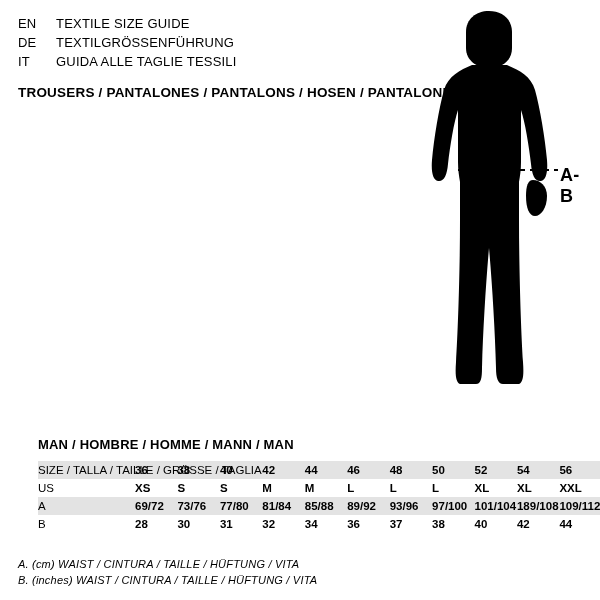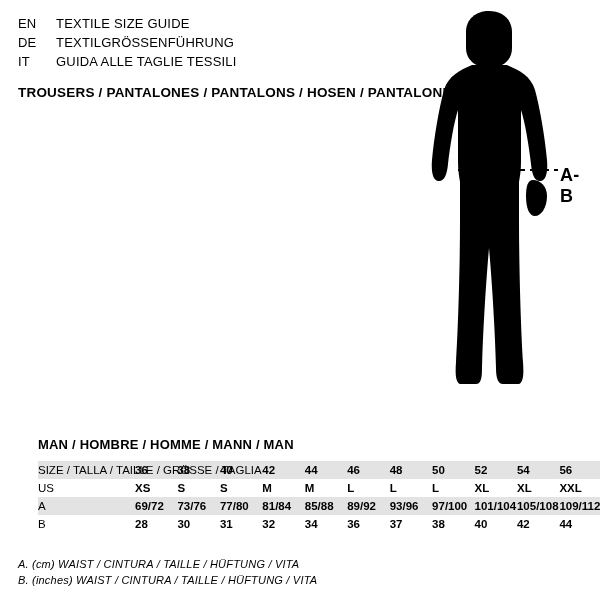--- a/index.html
+++ b/index.html
@@ -218,21 +218,21 @@
           <td class="label-col">A</td>
           <td class="val">69/72</td>
           <td class="val">73/76</td>
           <td class="val">77/80</td>
           <td class="val">81/84</td>
           <td class="val">85/88</td>
           <td class="val">89/92</td>
           <td class="val">93/96</td>
           <td class="val">97/100</td>
           <td class="val">101/104</td>
-          <td class="val">105/108</td>
+          <td class="val">189/108</td>
           <td class="val">109/112</td>
         </tr>
         <tr>
           <td class="label-col">B</td>
           <td class="val">28</td>
           <td class="val">30</td>
           <td class="val">31</td>
           <td class="val">32</td>
           <td class="val">34</td>
           <td class="val">36</td>

